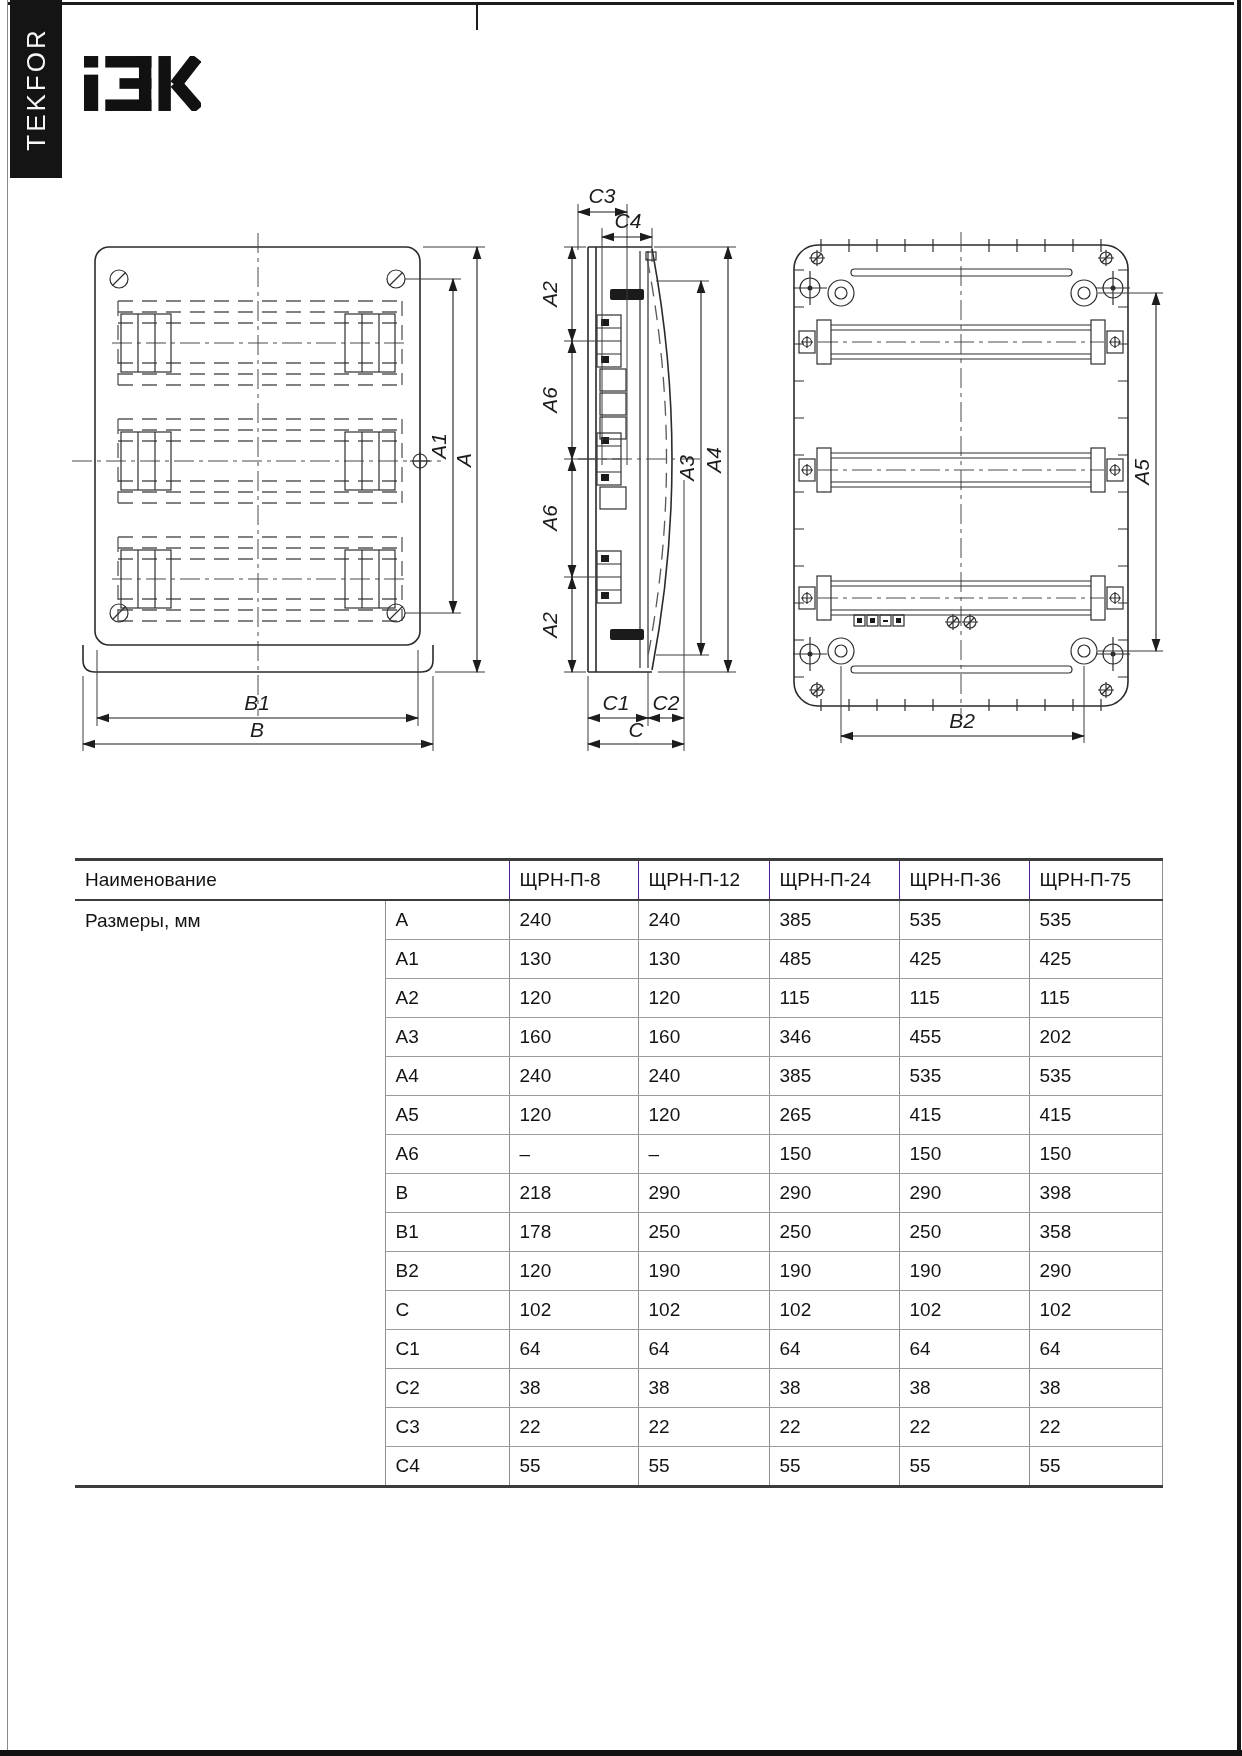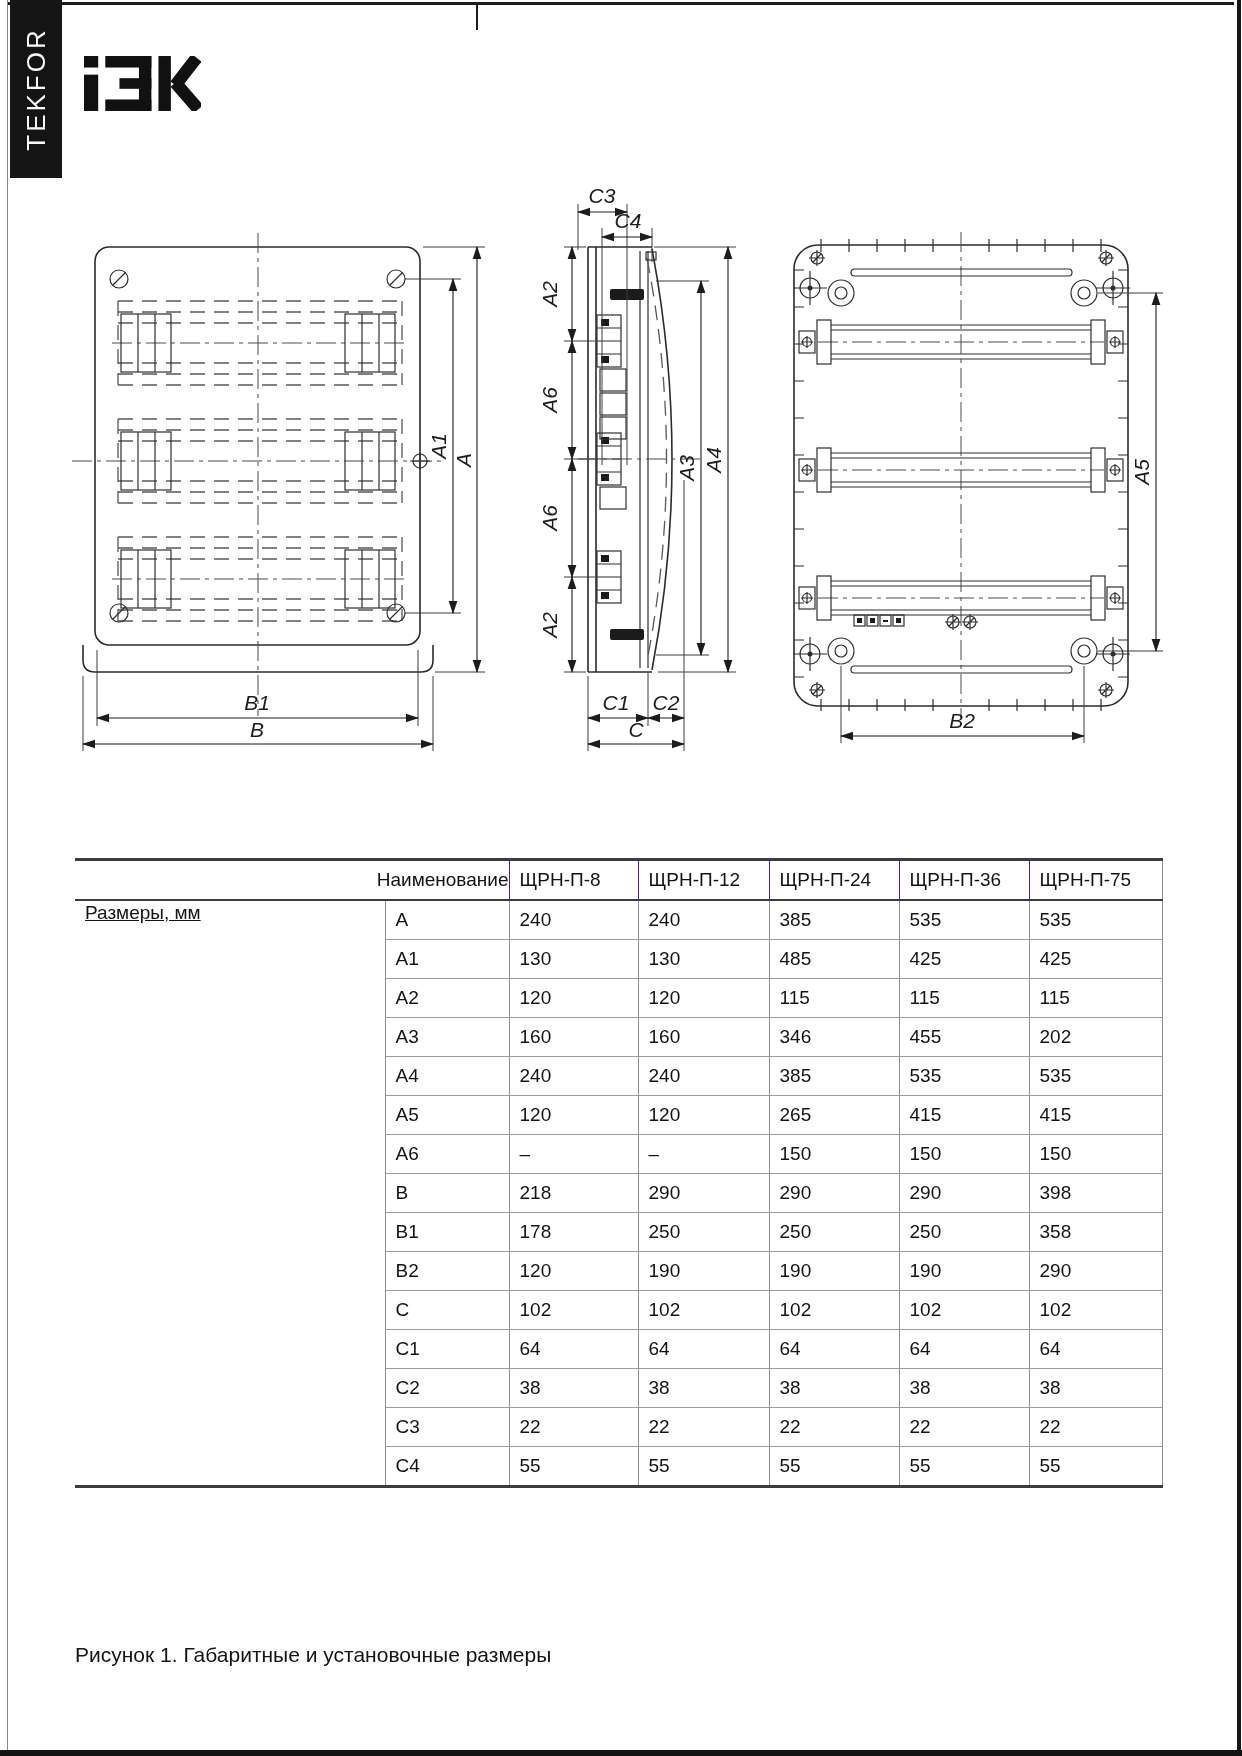--- a/index.html
+++ b/index.html
@@ -26,24 +26,24 @@
   .dim{stroke:#1c1c1c;stroke-width:1.1;fill:none;}
   .dimlabel{font-family:"Liberation Sans",sans-serif;font-style:italic;font-size:21px;
         fill:#1c1c1c;text-anchor:middle;}
   .blk{fill:#1b1b1b;stroke:none;}
   
   .dim-table{position:absolute;left:75px;top:858px;width:1087px;border-collapse:collapse;
         table-layout:fixed;font-size:19px;color:#131313;
         border-top:3px solid #3c3c3c;border-bottom:3px solid #3c3c3c;border-right:1px solid #8f8f8f;}
   .dim-table th{font-weight:400;text-align:left;padding:0 0 0 10px;height:38px;
         border-bottom:2px solid #3c3c3c;border-left:1px solid #4c1d95;}
-  .dim-table th.name-col{border-left:none;text-align:right;}
+  .dim-table th.name-col{border-left:none;}
   .dim-table td{height:38px;padding:0 0 0 10px;border-left:1px solid #8f8f8f;
         border-bottom:1px solid #9b9b9b;}
-  .dim-table td.group-cell{border-left:none;border-bottom:none;vertical-align:top;padding-top:1px;text-decoration:underline;}
+  .dim-table td.group-cell{border-left:none;border-bottom:none;vertical-align:top;padding-top:9px;}
   .dim-table tr:last-child td{border-bottom:none;}
   .caption{position:absolute;left:75px;top:1643px;font-size:21px;color:#141414;}
 </style>
 </head>
 <body>
 
 <div class="page">
 
   <div class="border-top"></div>
   <div class="border-left"></div>
@@ -379,14 +379,13 @@
           <td class="dim-cell">C4</td>
           <td class="val-cell">55</td>
           <td class="val-cell">55</td>
           <td class="val-cell">55</td>
           <td class="val-cell">55</td>
           <td class="val-cell">55</td>
         </tr>
       </tbody>
   </table>
 
-  <div class="caption">Рисунок 1. Габаритные и установочные размеры</div>
 </div>
 
 </body></html>

